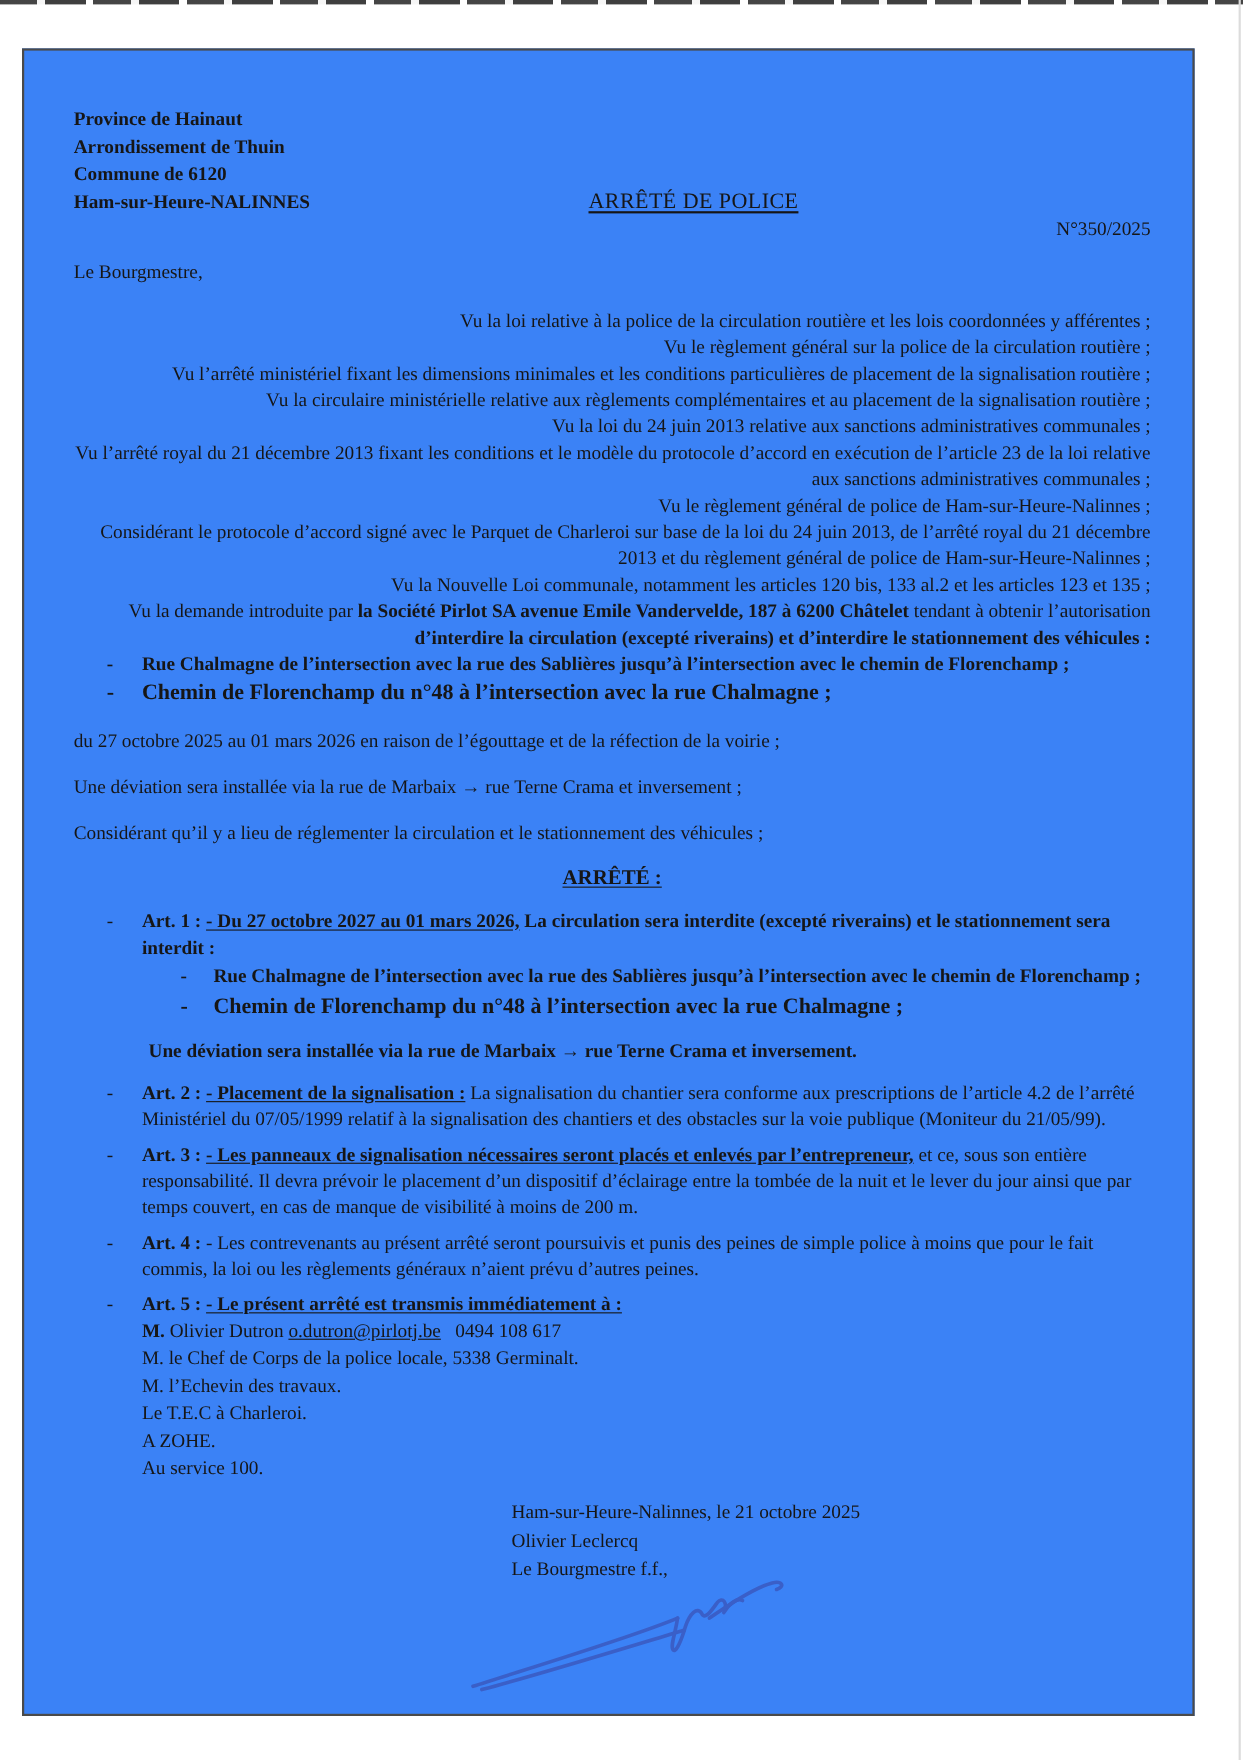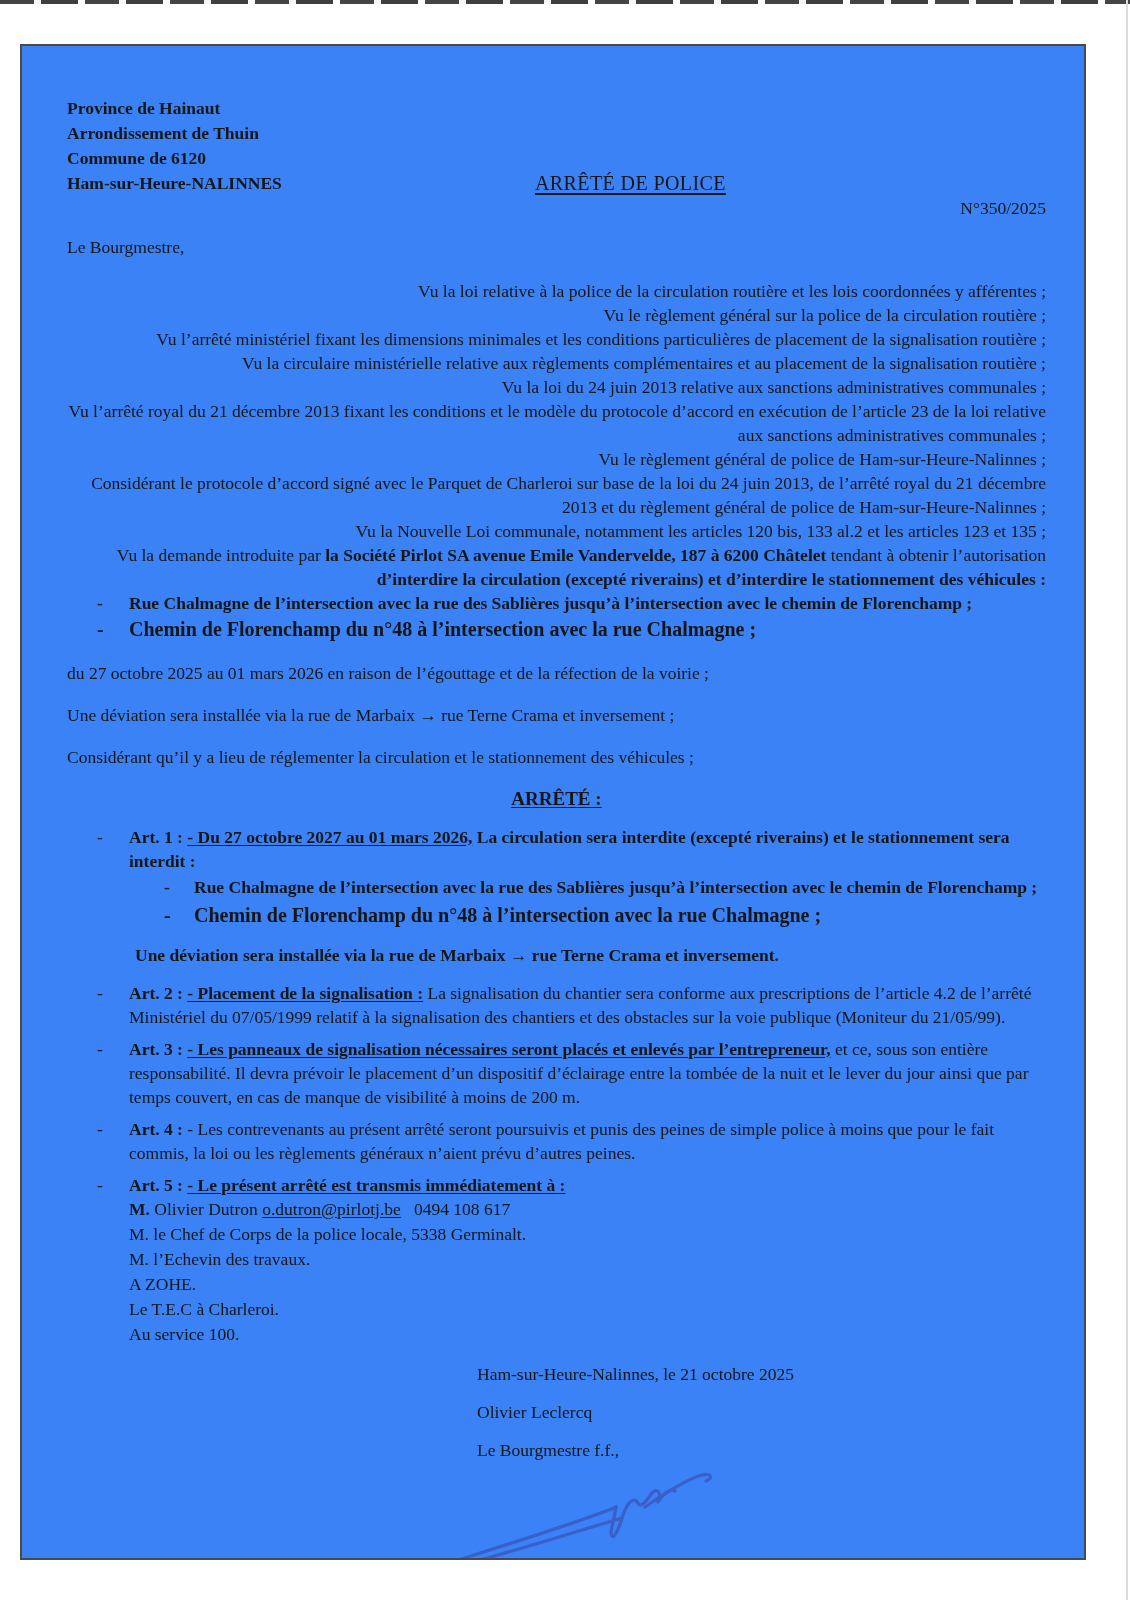--- a/index.html
+++ b/index.html
@@ -43,21 +43,21 @@
   .decree-heading{text-align:center;margin:16px 0 0 0;font-size:19px;font-weight:bold;}
   .articles{margin-top:4px;}
   .art{position:relative;margin-left:62px;margin-top:8px;}
   .art.first{margin-top:14px;}
   .art > .dash{position:absolute;left:-32px;font-weight:normal;}
   .sub{position:relative;margin-left:65px;font-weight:bold;margin-top:2px;}
   .sub > .dash{position:absolute;left:-30px;}
   .art1-deviation{font-weight:bold;margin:14px 0 4px 6px;}
   .recipients p{margin:0;line-height:25px;}
   .sig-text{margin:14px 0 0 398px;line-height:26px;}
-  .sig-text p{margin:12px;}
+  .sig-text p{margin:0;}
   svg.signature{display:block;margin:-12px 0 0 356px;}
 </style>
 </head>
 <body>
 
 <div class="scan-edge"></div>
 <div class="scan-edge-right"></div>
 
 <div class="frame">
   <div class="content">
@@ -128,22 +128,22 @@
       </div>
 
       <div class="art">
         <span class="dash">-</span>
         <span class="b">Art. 5 :</span>
         <span class="b u">- Le présent arrêté est transmis immédiatement à :</span>
         <div class="recipients">
           <p><span class="b">M.</span><span> Olivier Dutron </span><span class="u">o.dutron@pirlotj.be</span><span>&nbsp;&nbsp;&nbsp;</span><span>0494 108 617</span></p>
           <p>M. le Chef de Corps de la police locale, 5338 Germinalt.</p>
           <p>M. l’Echevin des travaux.</p>
+          <p>Le T.E.C à Charleroi.</p>
           <p>A ZOHE.</p>
-          <p>Le T.E.C à Charleroi.</p>
           <p>Au service 100.</p>
         </div>
       </div>
     </div>
 
     <div class="sig-text">
       <p>Ham-sur-Heure-Nalinnes, le 21 octobre 2025</p>
       <p>Olivier Leclercq</p>
       <p>Le Bourgmestre f.f.,</p>
     </div>

